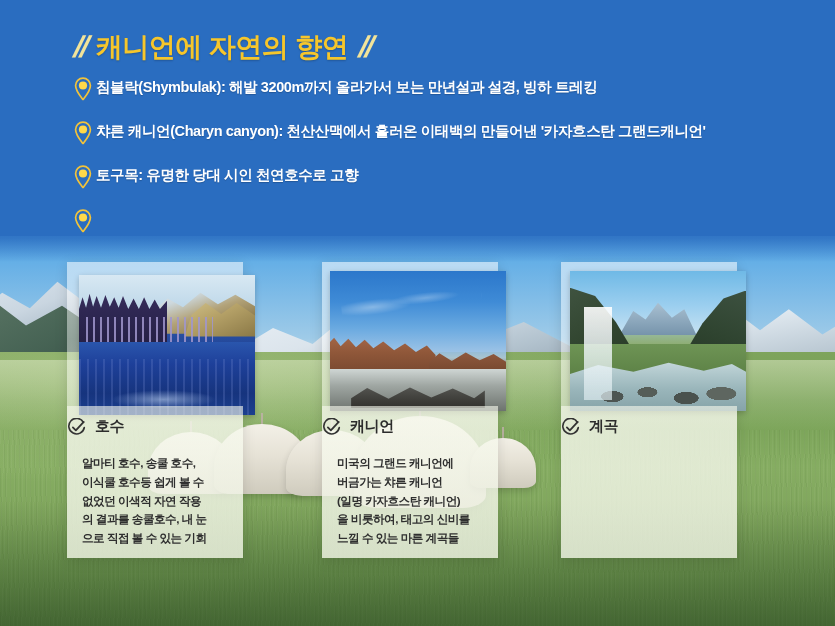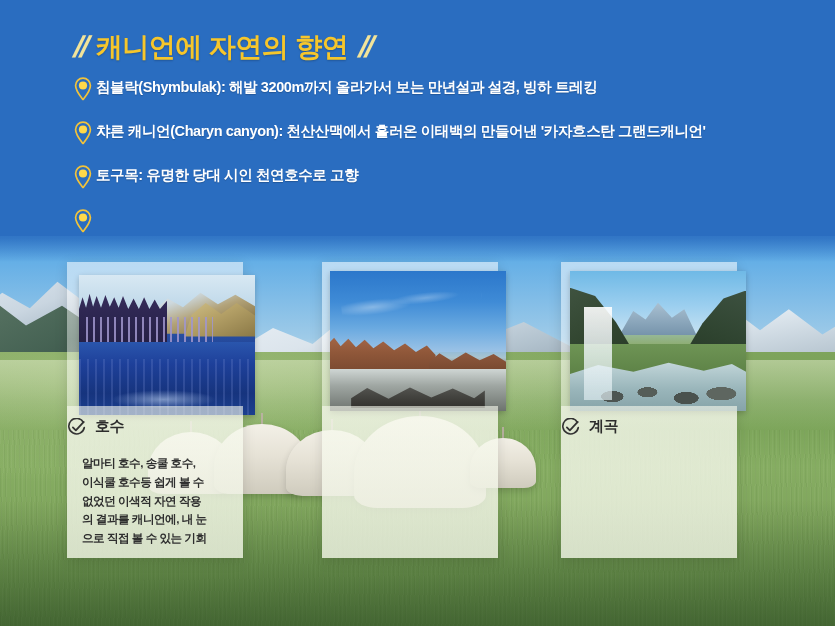--- a/index.html
+++ b/index.html
@@ -425,24 +425,40 @@
           <svg width="19" height="19" viewBox="0 0 20 20">
             <path d="M17.3 4.6A8.2 8.2 0 1 0 18.2 10" fill="none" stroke="#333" stroke-width="1.7" stroke-linecap="round"></path>
             <path d="M6.2 9.9l3.1 3.1 8.3-8.9" fill="none" stroke="#333" stroke-width="1.9" stroke-linecap="round" stroke-linejoin="round"></path>
           </svg>
         </span>
         <span class="card-title">호수</span>
       </div>
       <div class="card-text">알마티 호수, 송쿨 호수,
 이식쿨 호수등 쉽게 볼 수
 없었던 이색적 자연 작용
-의 결과를 캐니언에, 내 눈
+의 결과를 송쿨호수, 내 눈
 으로 직접 볼 수 있는 기회</div>
     </div>
 
+    <div class="card-body cb2">
+      <div class="card-head">
+        <span class="chk">
+          <svg width="19" height="19" viewBox="0 0 20 20">
+            <path d="M17.3 4.6A8.2 8.2 0 1 0 18.2 10" fill="none" stroke="#333" stroke-width="1.7" stroke-linecap="round"></path>
+            <path d="M6.2 9.9l3.1 3.1 8.3-8.9" fill="none" stroke="#333" stroke-width="1.9" stroke-linecap="round" stroke-linejoin="round"></path>
+          </svg>
+        </span>
+        <span class="card-title">캐니언</span>
+      </div>
+      <div class="card-text">미국의 그랜드 캐니언에
+버금가는 챠른 캐니언
+(일명 카자흐스탄 캐니언)
+을 비롯하여, 태고의 신비를
+느낄 수 있는 마른 계곡들</div>
+    </div>
 
     <div class="card-body cb3">
       <div class="card-head">
         <span class="chk">
           <svg width="19" height="19" viewBox="0 0 20 20">
             <path d="M17.3 4.6A8.2 8.2 0 1 0 18.2 10" fill="none" stroke="#333" stroke-width="1.7" stroke-linecap="round"></path>
             <path d="M6.2 9.9l3.1 3.1 8.3-8.9" fill="none" stroke="#333" stroke-width="1.9" stroke-linecap="round" stroke-linejoin="round"></path>
           </svg>
         </span>
         <span class="card-title">계곡</span>

